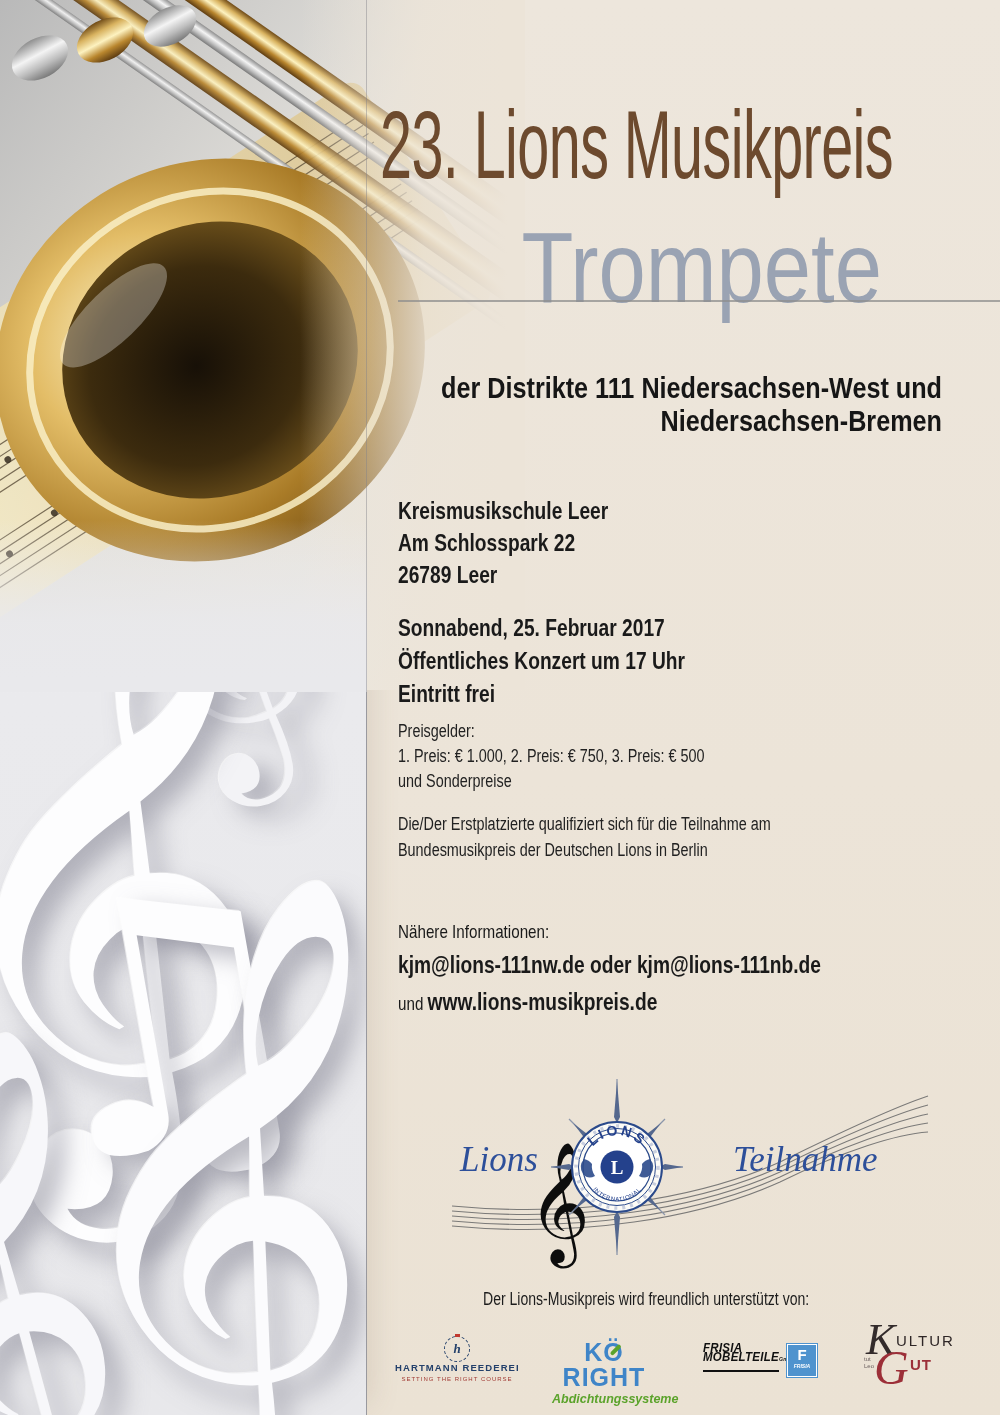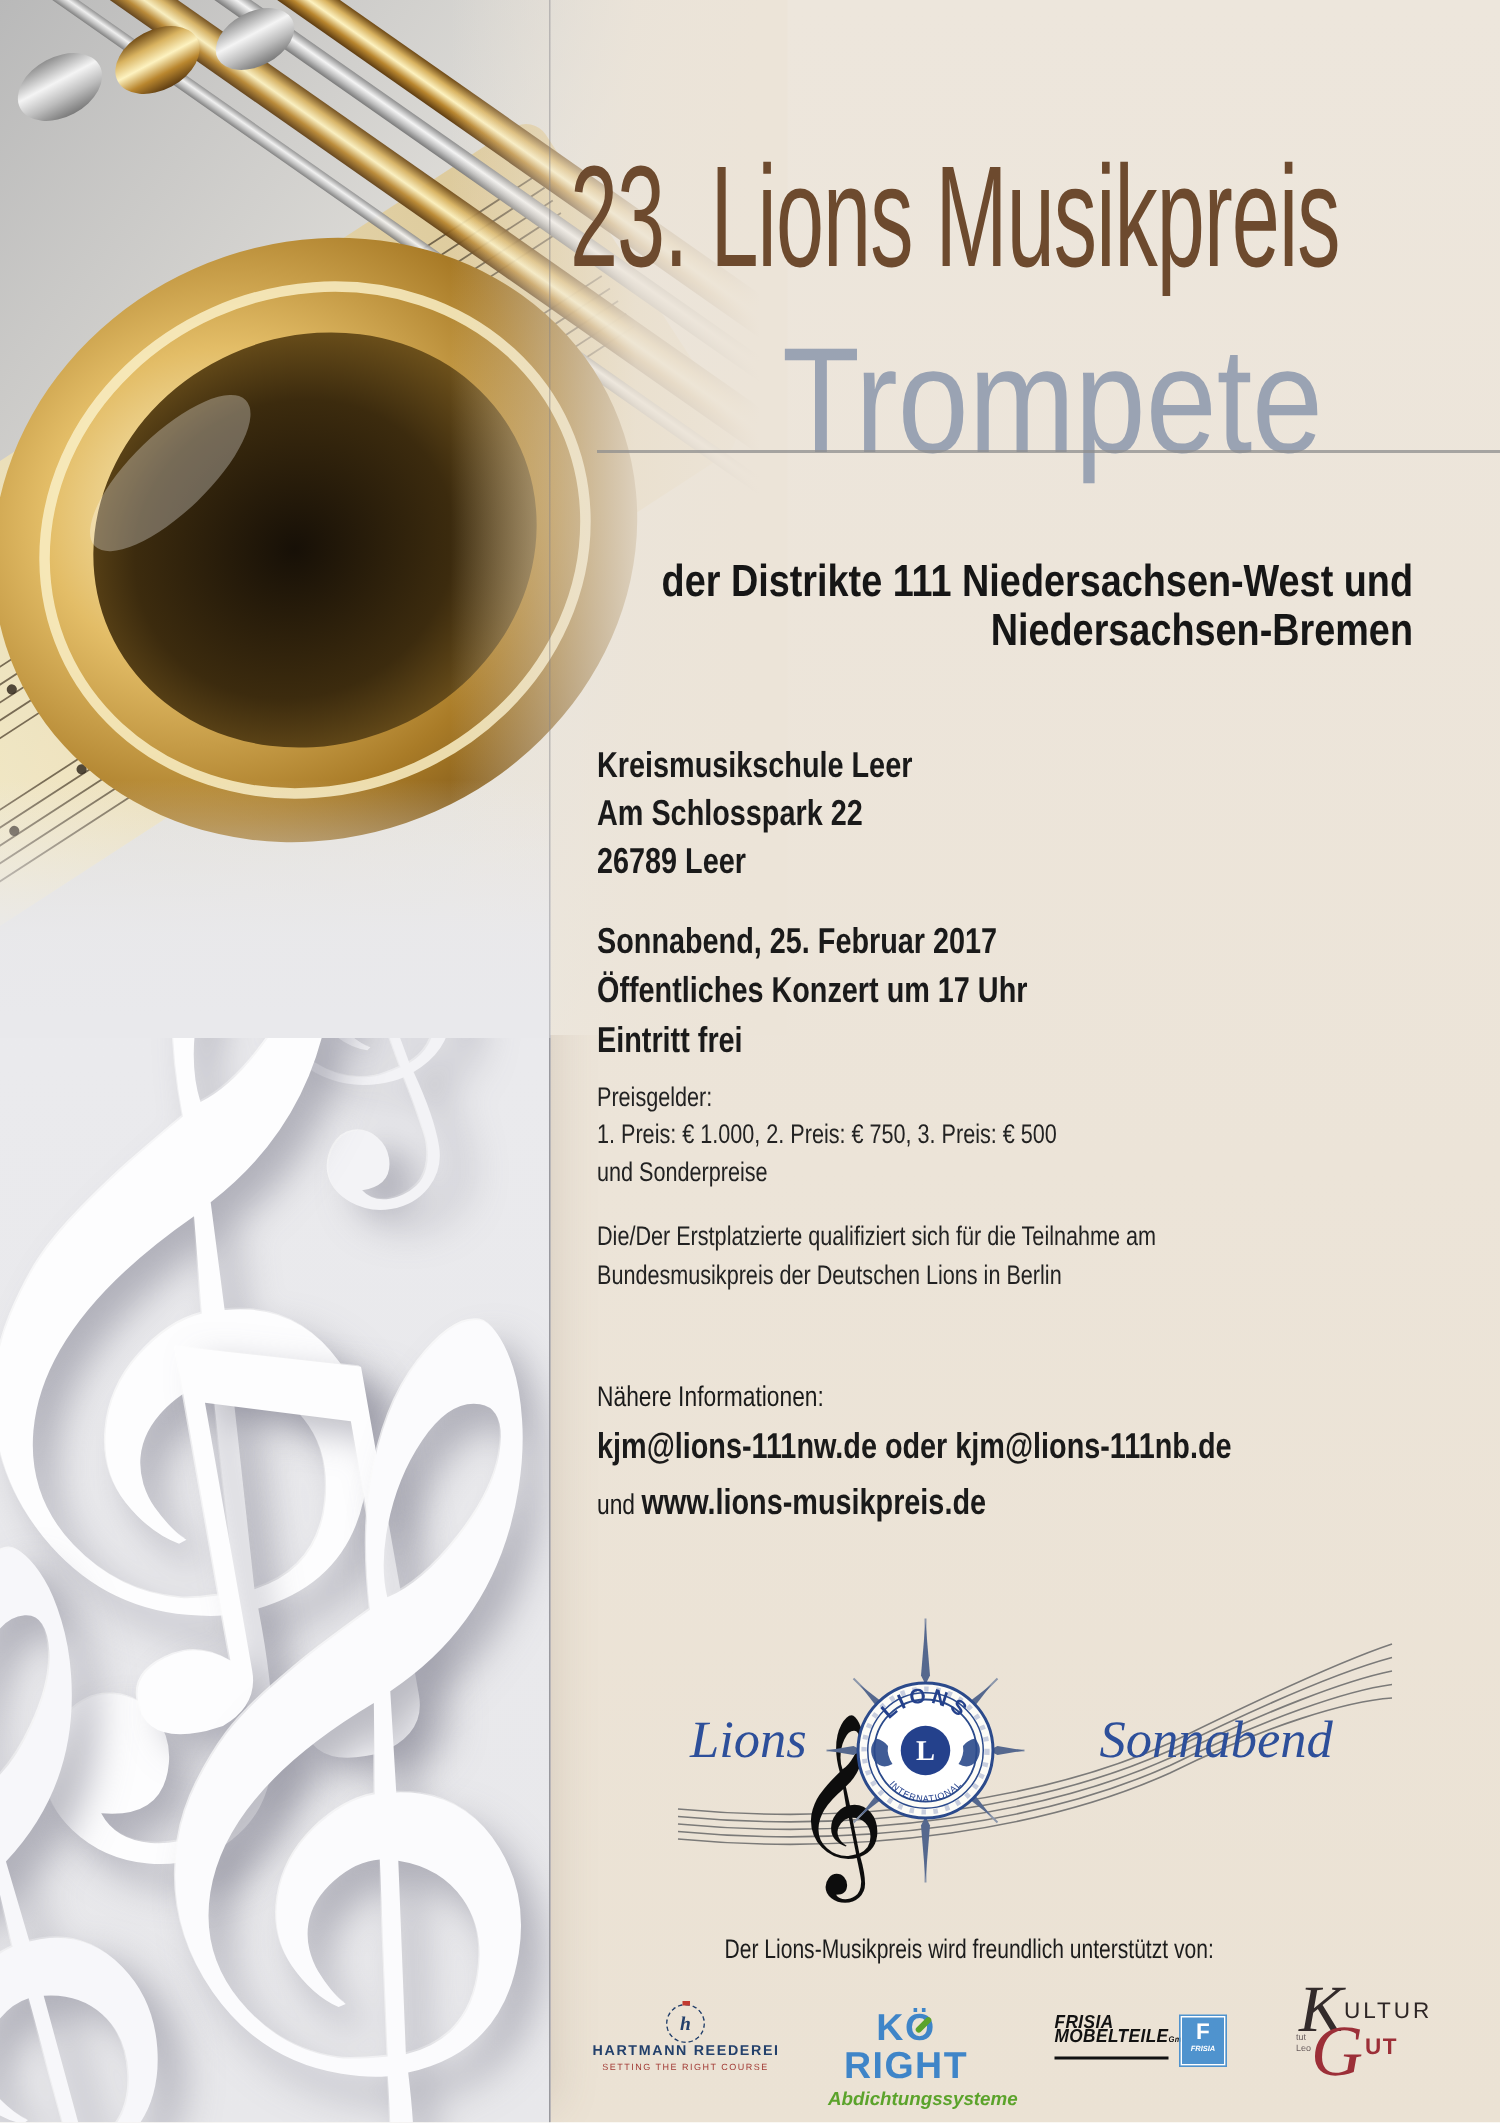--- a/index.html
+++ b/index.html
@@ -287,21 +287,21 @@
     <text font-size="14" font-weight="bold" fill="#24418c" letter-spacing="2.5" font-family="Liberation Sans, sans-serif">
       <textPath href="#arcT" startOffset="50%" text-anchor="middle">LIONS</textPath>
     </text>
     <text font-size="6" fill="#24418c" letter-spacing="0.6" font-family="Liberation Sans, sans-serif">
       <textPath href="#arcB" startOffset="50%" text-anchor="middle">INTERNATIONAL</textPath>
     </text>
     <circle r="16.5" fill="#24418c"></circle>
     <text y="6.5" text-anchor="middle" font-size="19" font-weight="bold" fill="#ffffff" font-family="Liberation Serif, serif">L</text>
   </svg>
   <span class="logo-word left">Lions</span>
-  <span class="logo-word right">Sonnabend</span>
+  <span class="logo-word right">Teilnahme</span>
 
   <div class="supporters-heading">Der Lions-Musikpreis wird freundlich unterstützt von:</div>
 
   <div class="sponsor hartmann">
     <span class="ring"><span>h</span><i class="notch"></i></span>
     <div class="hname">HARTMANN REEDEREI</div>
     <div class="htag">SETTING THE RIGHT COURSE</div>
   </div>
 
   <div class="sponsor koester">

